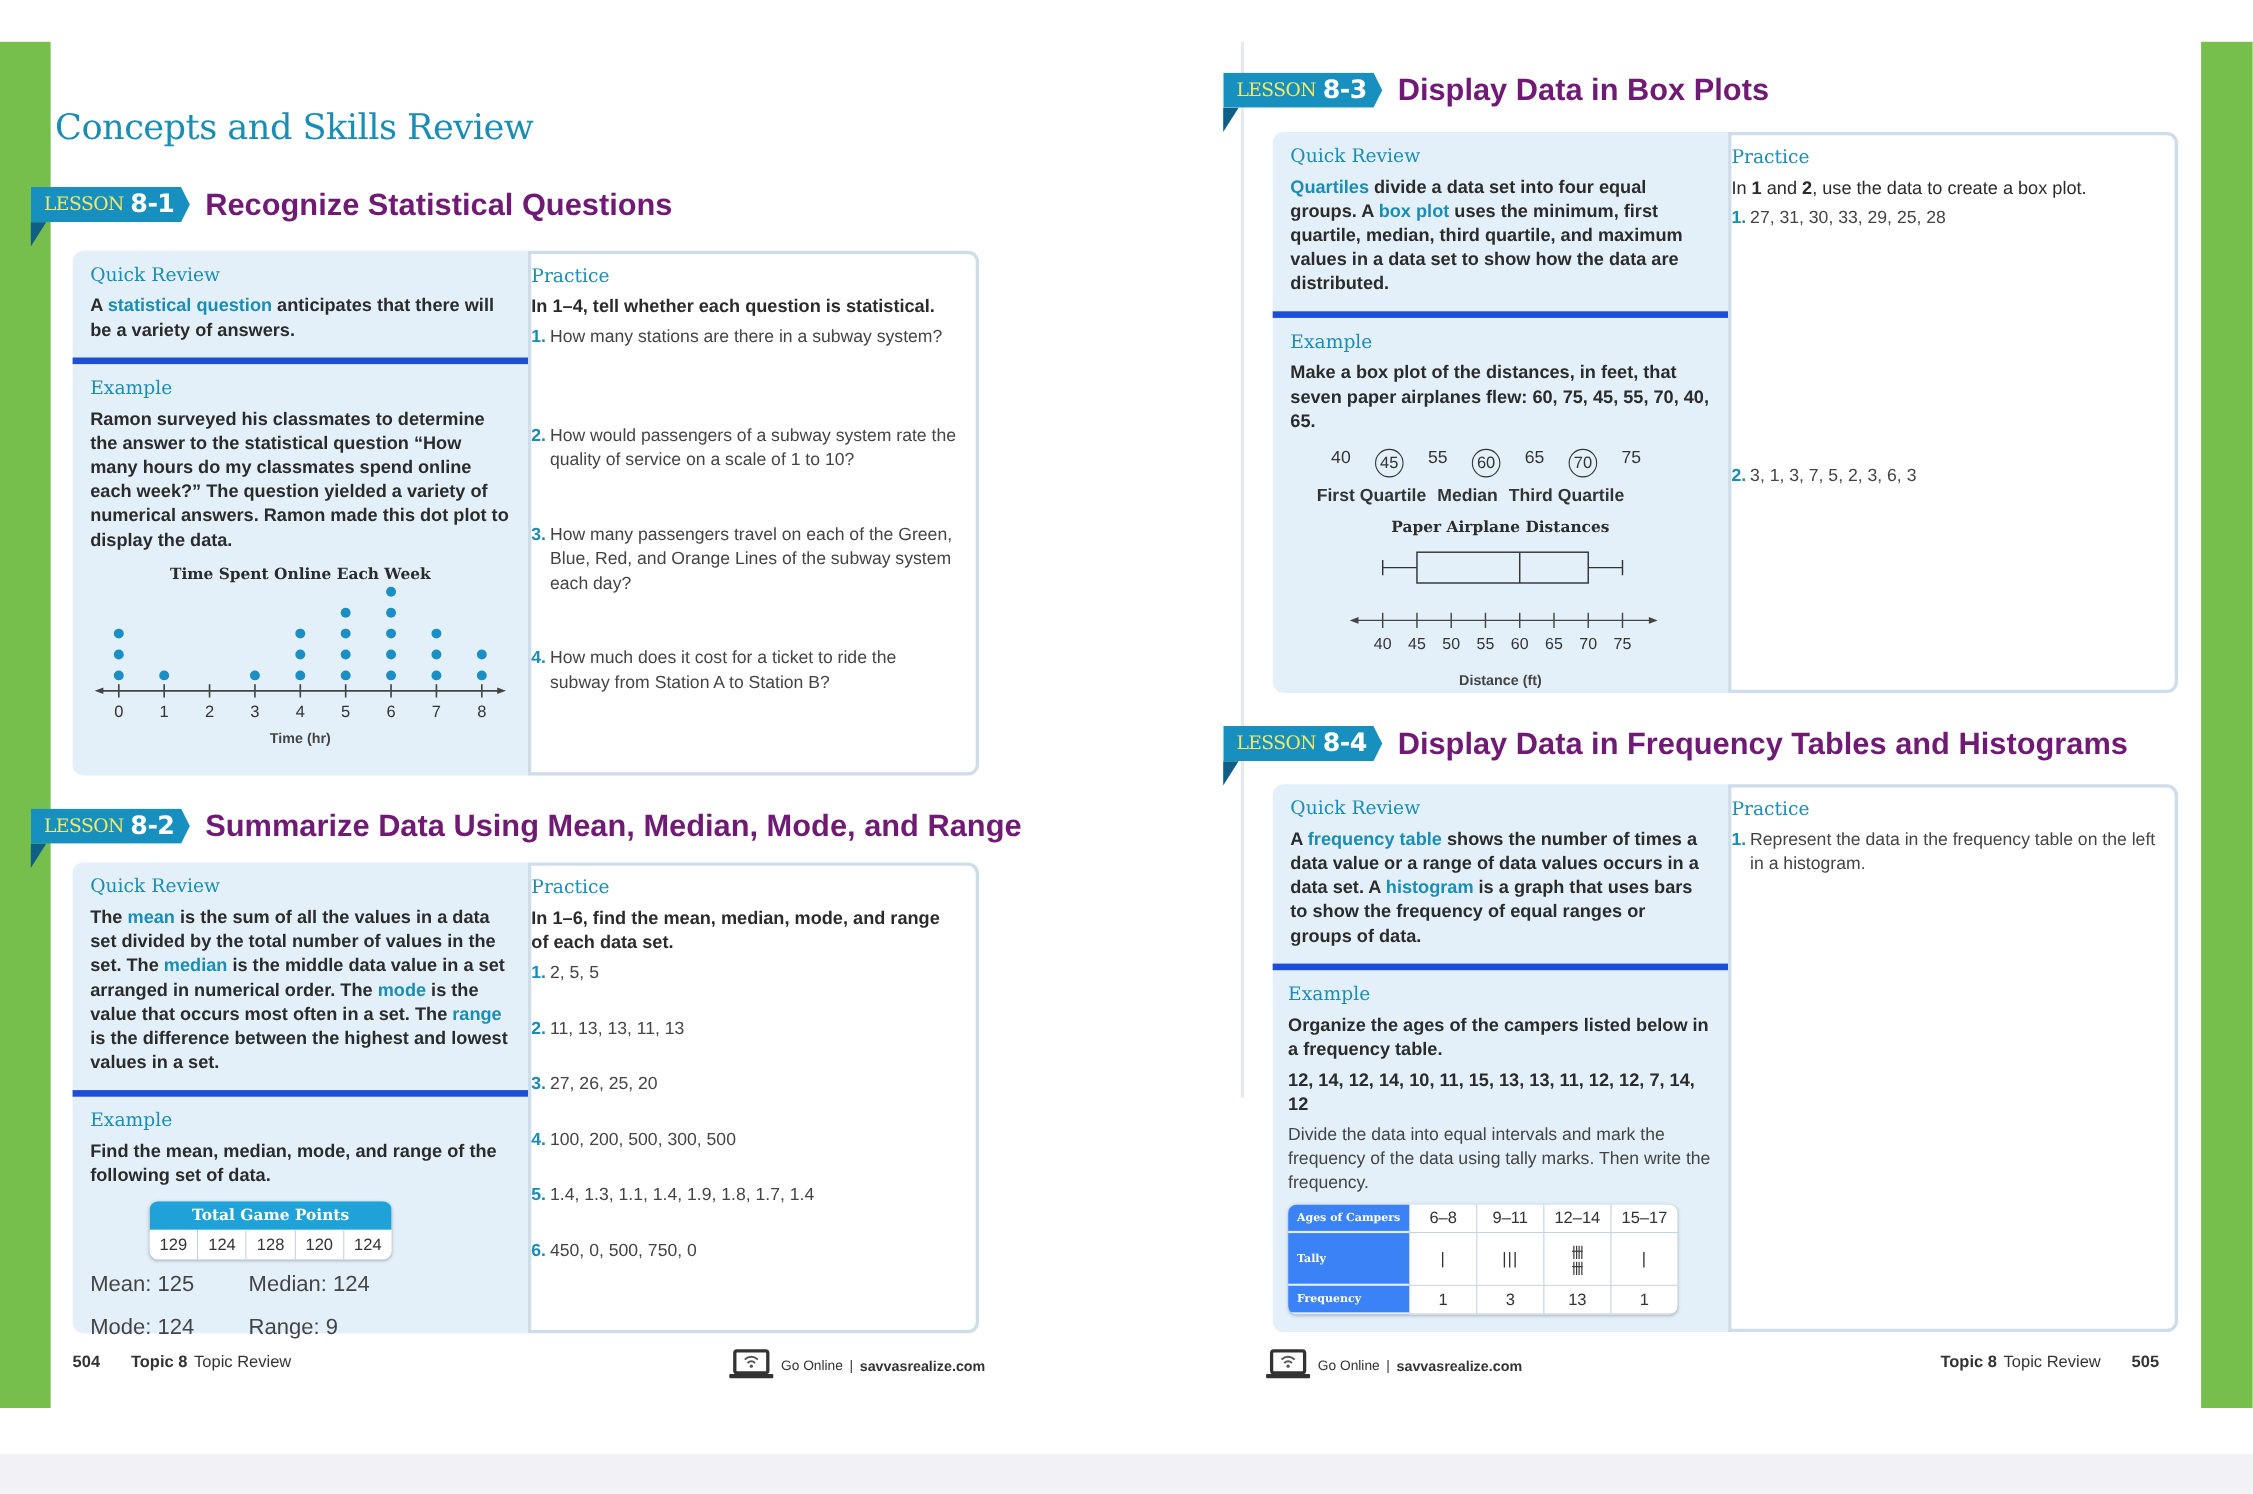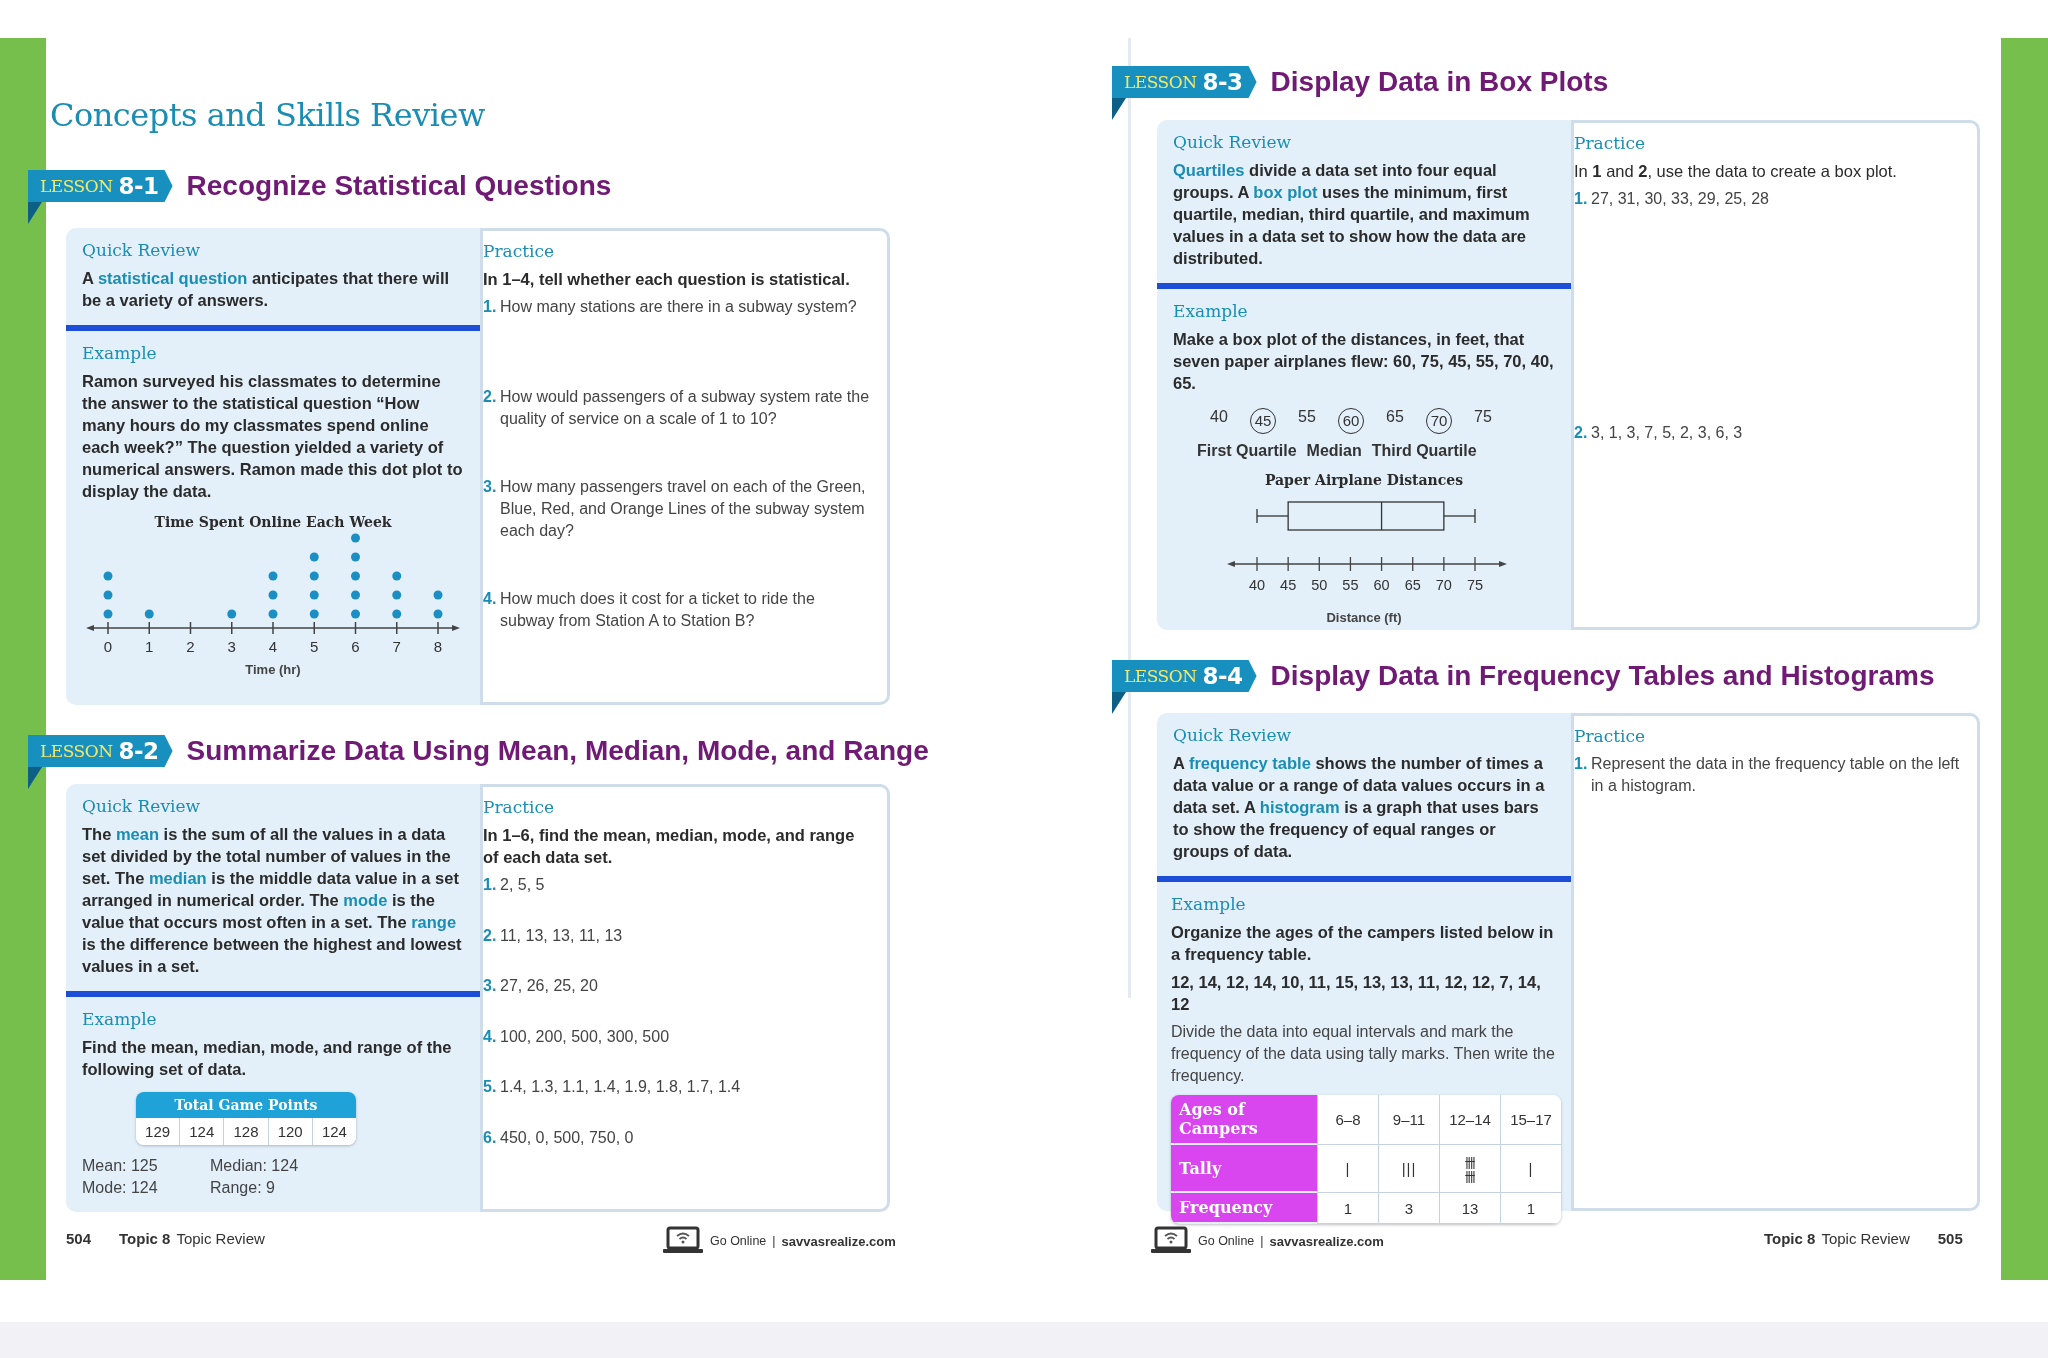--- a/index.html
+++ b/index.html
@@ -30,27 +30,27 @@
   .pitem{display:flex;font-size:16px;line-height:22px;color:#444;}
   .pnum{color:#1a8db5;font-weight:bold;margin-right:3px;min-width:14px;}
   .chart-title{font-family:"DejaVu Serif",serif;font-weight:bold;font-size:14px;text-align:center;color:#2b2b2b;}
   .axis-label{font-size:13px;font-weight:bold;text-align:center;color:#444;}
   svg text{font-family:"Liberation Sans","DejaVu Sans",sans-serif;}
   .tgp{margin:12px 0 0 54px;width:220px;border-radius:8px;overflow:hidden;box-shadow:0 1px 3px rgba(0,0,0,.25);}
   .tgp-head{background:#1ea2d8;color:#fff;text-align:center;font-family:"DejaVu Serif",serif;font-weight:bold;font-size:14px;padding:5px 0;}
   .tgp-row{display:flex;background:#fff;}
   .tgp-cell{flex:1;text-align:center;font-size:15px;padding:5px 0;border-left:1px solid #c5d3e0;color:#333;}
   .tgp-cell:first-child{border-left:none;}
-  .stats{display:grid;grid-template-columns:128px auto;row-gap:4px;margin-top:12px;font-size:16px;color:#444;}
+  .stats{display:grid;grid-template-columns:128px auto;row-gap:4px;margin-top:12px;font-size:20px;color:#444;gap:16px;}
   .quartile-row{display:flex;gap:0;font-size:16px;color:#333;margin:14px 0 0 24px;}
   .qv{width:44px;text-align:center;position:relative;}
   .qv.circ span{display:inline-block;border:1.5px solid #333;border-radius:50%;width:24px;height:24px;line-height:24px;font-size:15px;}
   .qlabels{display:flex;font-size:16px;font-weight:bold;color:#333;margin:8px 0 0 24px;gap:10px;}
   .freq-table{border-collapse:separate;border-spacing:0;margin-top:8px;border-radius:8px;overflow:hidden;box-shadow:0 1px 3px rgba(0,0,0,.25);}
-  .freq-table th{background:#d946ef;color:#fff;font-family:"DejaVu Serif",serif;font-size:16px;text-align:left;padding:5px 8px;font-weight:bold;border-bottom:2px solid #e3f0fa;}
+  .freq-table th{background:#3b82f6;color:#fff;font-family:"DejaVu Serif",serif;font-size:10px;text-align:left;padding:5px 8px;font-weight:bold;border-bottom:2px solid #e3f0fa;}
   .freq-table td{background:#fff;text-align:center;font-size:15px;color:#333;padding:4px 0;width:60px;border-left:1px solid #c5d3e0;border-bottom:1px solid #c5d3e0;}
   .footer{position:absolute;display:flex;align-items:center;font-size:15px;color:#333;}
   .pg-num{font-weight:bold;}
   .topic-b{font-weight:bold;}
   .go-online{position:absolute;display:flex;align-items:center;font-size:12.5px;color:#333;}
   .go-online .sep{margin:0 6px;}
   .go-online .site{font-weight:bold;font-size:13px;}
 </style>
 </head>
 <body>

